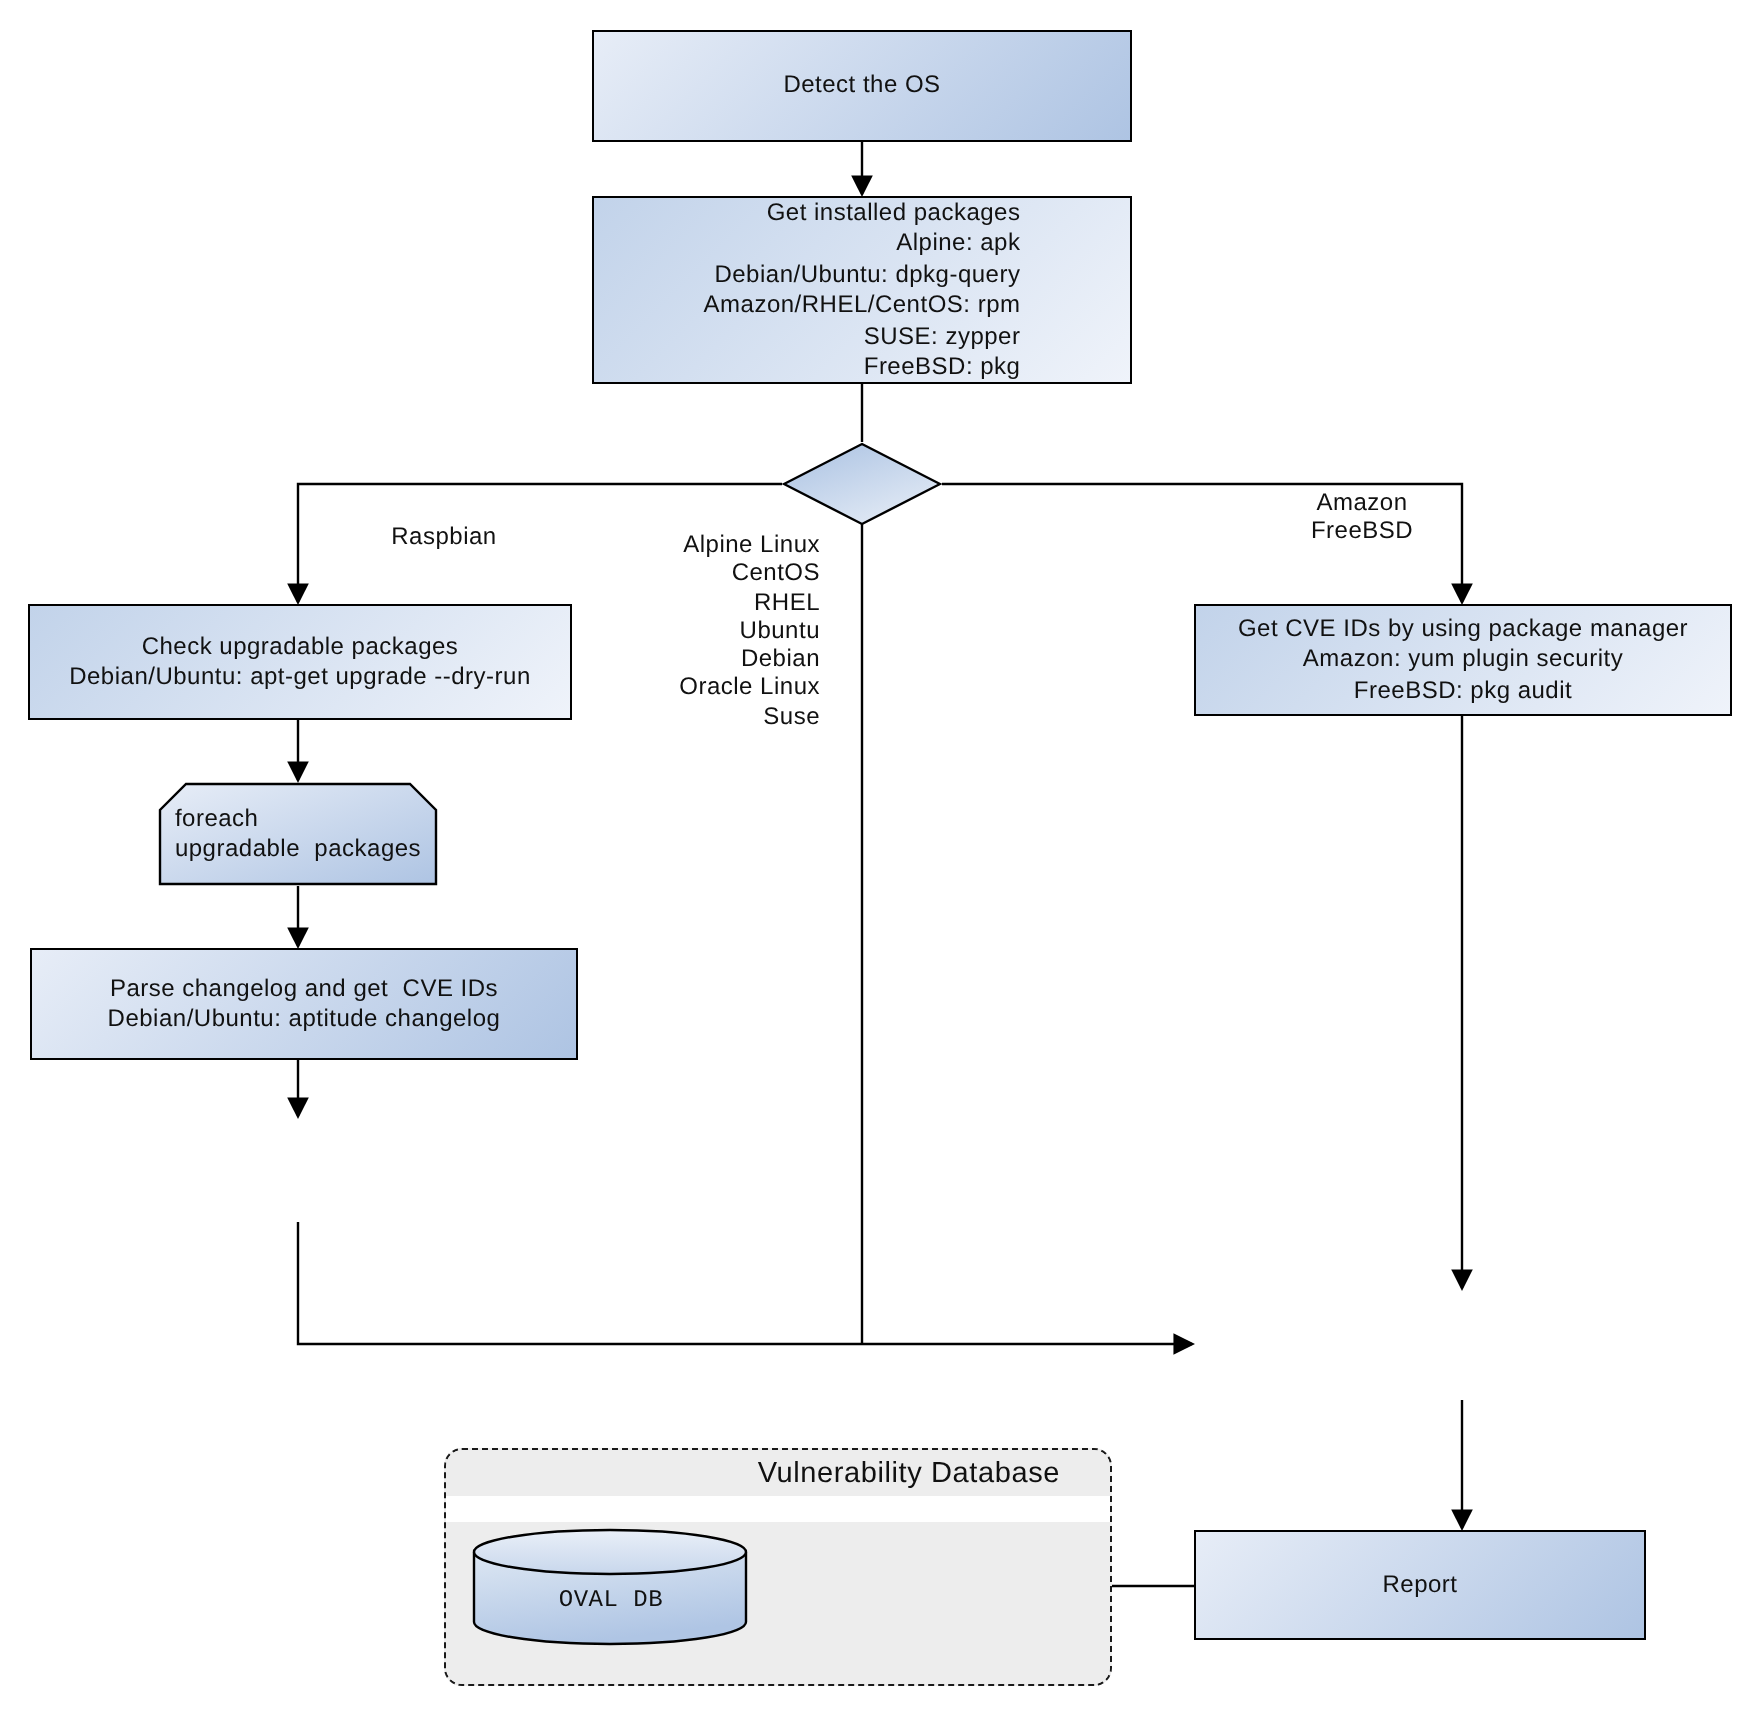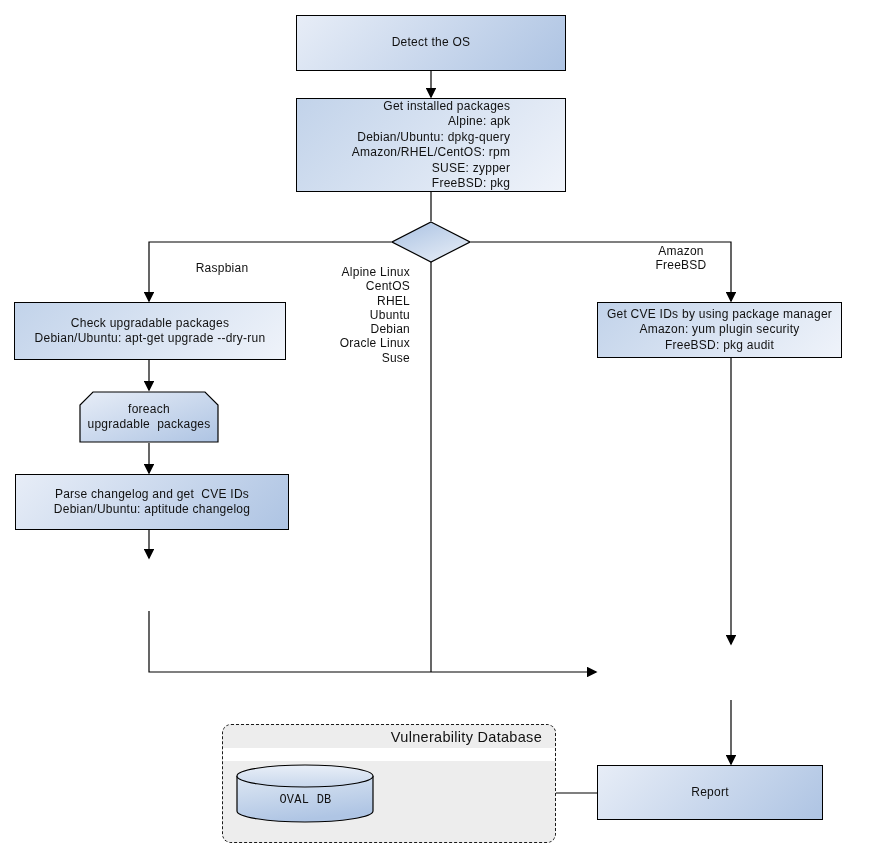--- a/index.html
+++ b/index.html
@@ -15,36 +15,36 @@
   }
   .grad-a{background:linear-gradient(135deg,#e7edf7 0%,#aec4e3 100%);}
   .grad-b{background:linear-gradient(135deg,#c2d3ea 0%,#eff3fa 100%);}
   .lbl{white-space:pre;}
   .t-center{text-align:center;}
   .t-right{text-align:right;}
   .shape{position:absolute;}
   .shape .lbl-overlay{
     position:absolute;left:0;right:0;top:0;bottom:0;
     display:flex;align-items:center;justify-content:center;
-    font-size:12px;line-height:15px;letter-spacing:0.25px;text-align:center;white-space:pre;
+    font-size:12px;line-height:15px;letter-spacing:0.25px;white-space:pre;
   }
   .edge-label{
     position:absolute;font-size:12px;line-height:14.3px;letter-spacing:0.25px;white-space:pre;
   }
   svg{display:block;}
   #connectors{position:absolute;left:0;top:0;}
   
   #vdb{
     position:absolute;left:222px;top:724px;width:334px;height:119px;
     box-sizing:border-box;border:1px dashed #1a1a1a;border-radius:9px;
     background:#ededed;overflow:hidden;
   }
   #vdb .vdb-title{
     height:23px;display:flex;align-items:center;justify-content:flex-end;
-    padding-right:13px;font-size:14.5px;letter-spacing:0.3px;color:#111;
+    padding-right:25px;font-size:14.5px;letter-spacing:0.3px;color:#111;
   }
   #vdb .vdb-gap{height:13px;background:#ffffff;}
   .cyl{position:absolute;width:139px;height:60px;font-family:Liberation Mono, monospace;}
   .cyl .lbl-overlay{top:12px;}
 </style>
 </head>
 <body>
 
 <div id="stage">
 
@@ -113,21 +113,21 @@
     <div class="lbl-overlay">foreach
 upgradable  packages</div>
   </div>
 
   <div class="node grad-a" style="left:15px;top:474px;width:274px;height:56px">
     <div class="lbl t-center">Parse changelog and get  CVE IDs
 Debian/Ubuntu: aptitude changelog</div>
   </div>
 
 
-  <div class="node grad-b" style="left:597px;top:302px;width:245px;height:56px">
+  <div class="node grad-b" style="left:597px;top:302px;width:269px;height:56px">
     <div class="lbl t-center">Get CVE IDs by using package manager
 Amazon: yum plugin security
 FreeBSD: pkg audit</div>
   </div>
 
 
   <div class="node grad-a" style="left:597px;top:765px;width:226px;height:55px">
     <div class="lbl t-center">Report</div>
   </div>
 

